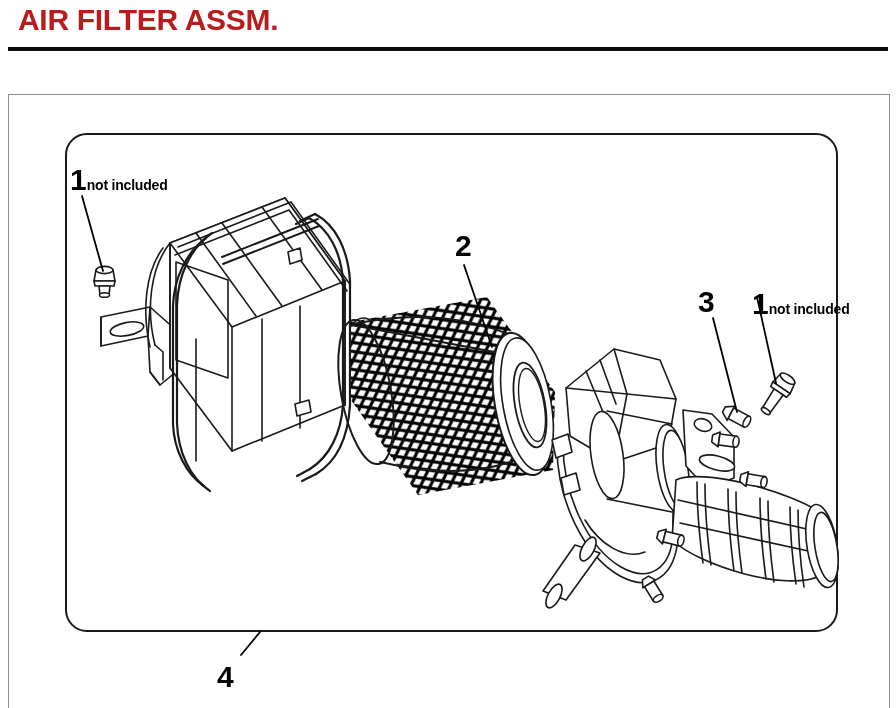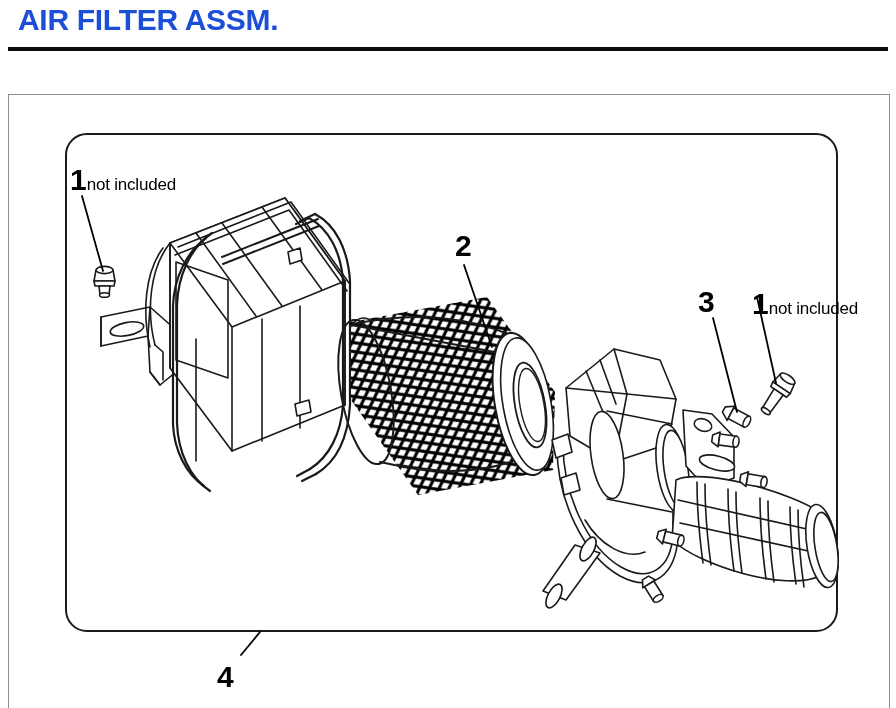--- a/index.html
+++ b/index.html
@@ -27,21 +27,21 @@
     width: 896px;
     height: 62px;
   }
   .page-title {
     position: absolute;
     left: 18px;
     top: 3px;
     font-size: 30px;
     font-weight: bold;
     letter-spacing: -0.3px;
-    color: #1d4ed8;
+    color: #b91c1c;
     white-space: nowrap;
     font-family: "Liberation Sans", sans-serif;
   }
   .title-rule {
     position: absolute;
     left: 8px;
     top: 47px;
     width: 880px;
     height: 4px;
     background: #0b0b0b;
@@ -82,22 +82,22 @@
     white-space: nowrap;
     line-height: 1;
   }
   .callout .num {
     font-size: 30px;
     font-weight: bold;
     font-family: "Liberation Sans", sans-serif;
     vertical-align: baseline;
   }
   .callout .sub {
-    font-size: 17px;
-    font-weight: normal;
+    font-size: 14px;
+    font-weight: bold;
     font-family: "Liberation Sans", sans-serif;
     letter-spacing: -0.2px;
   }
   #callout-1-left { left: 70px; top: 165px; }
   #callout-2      { left: 455px; top: 231px; }
   #callout-3      { left: 698px; top: 287px; }
   #callout-1-right{ left: 752px; top: 289px; }
   #callout-4      { left: 217px; top: 662px; }
 </style>
 </head>

